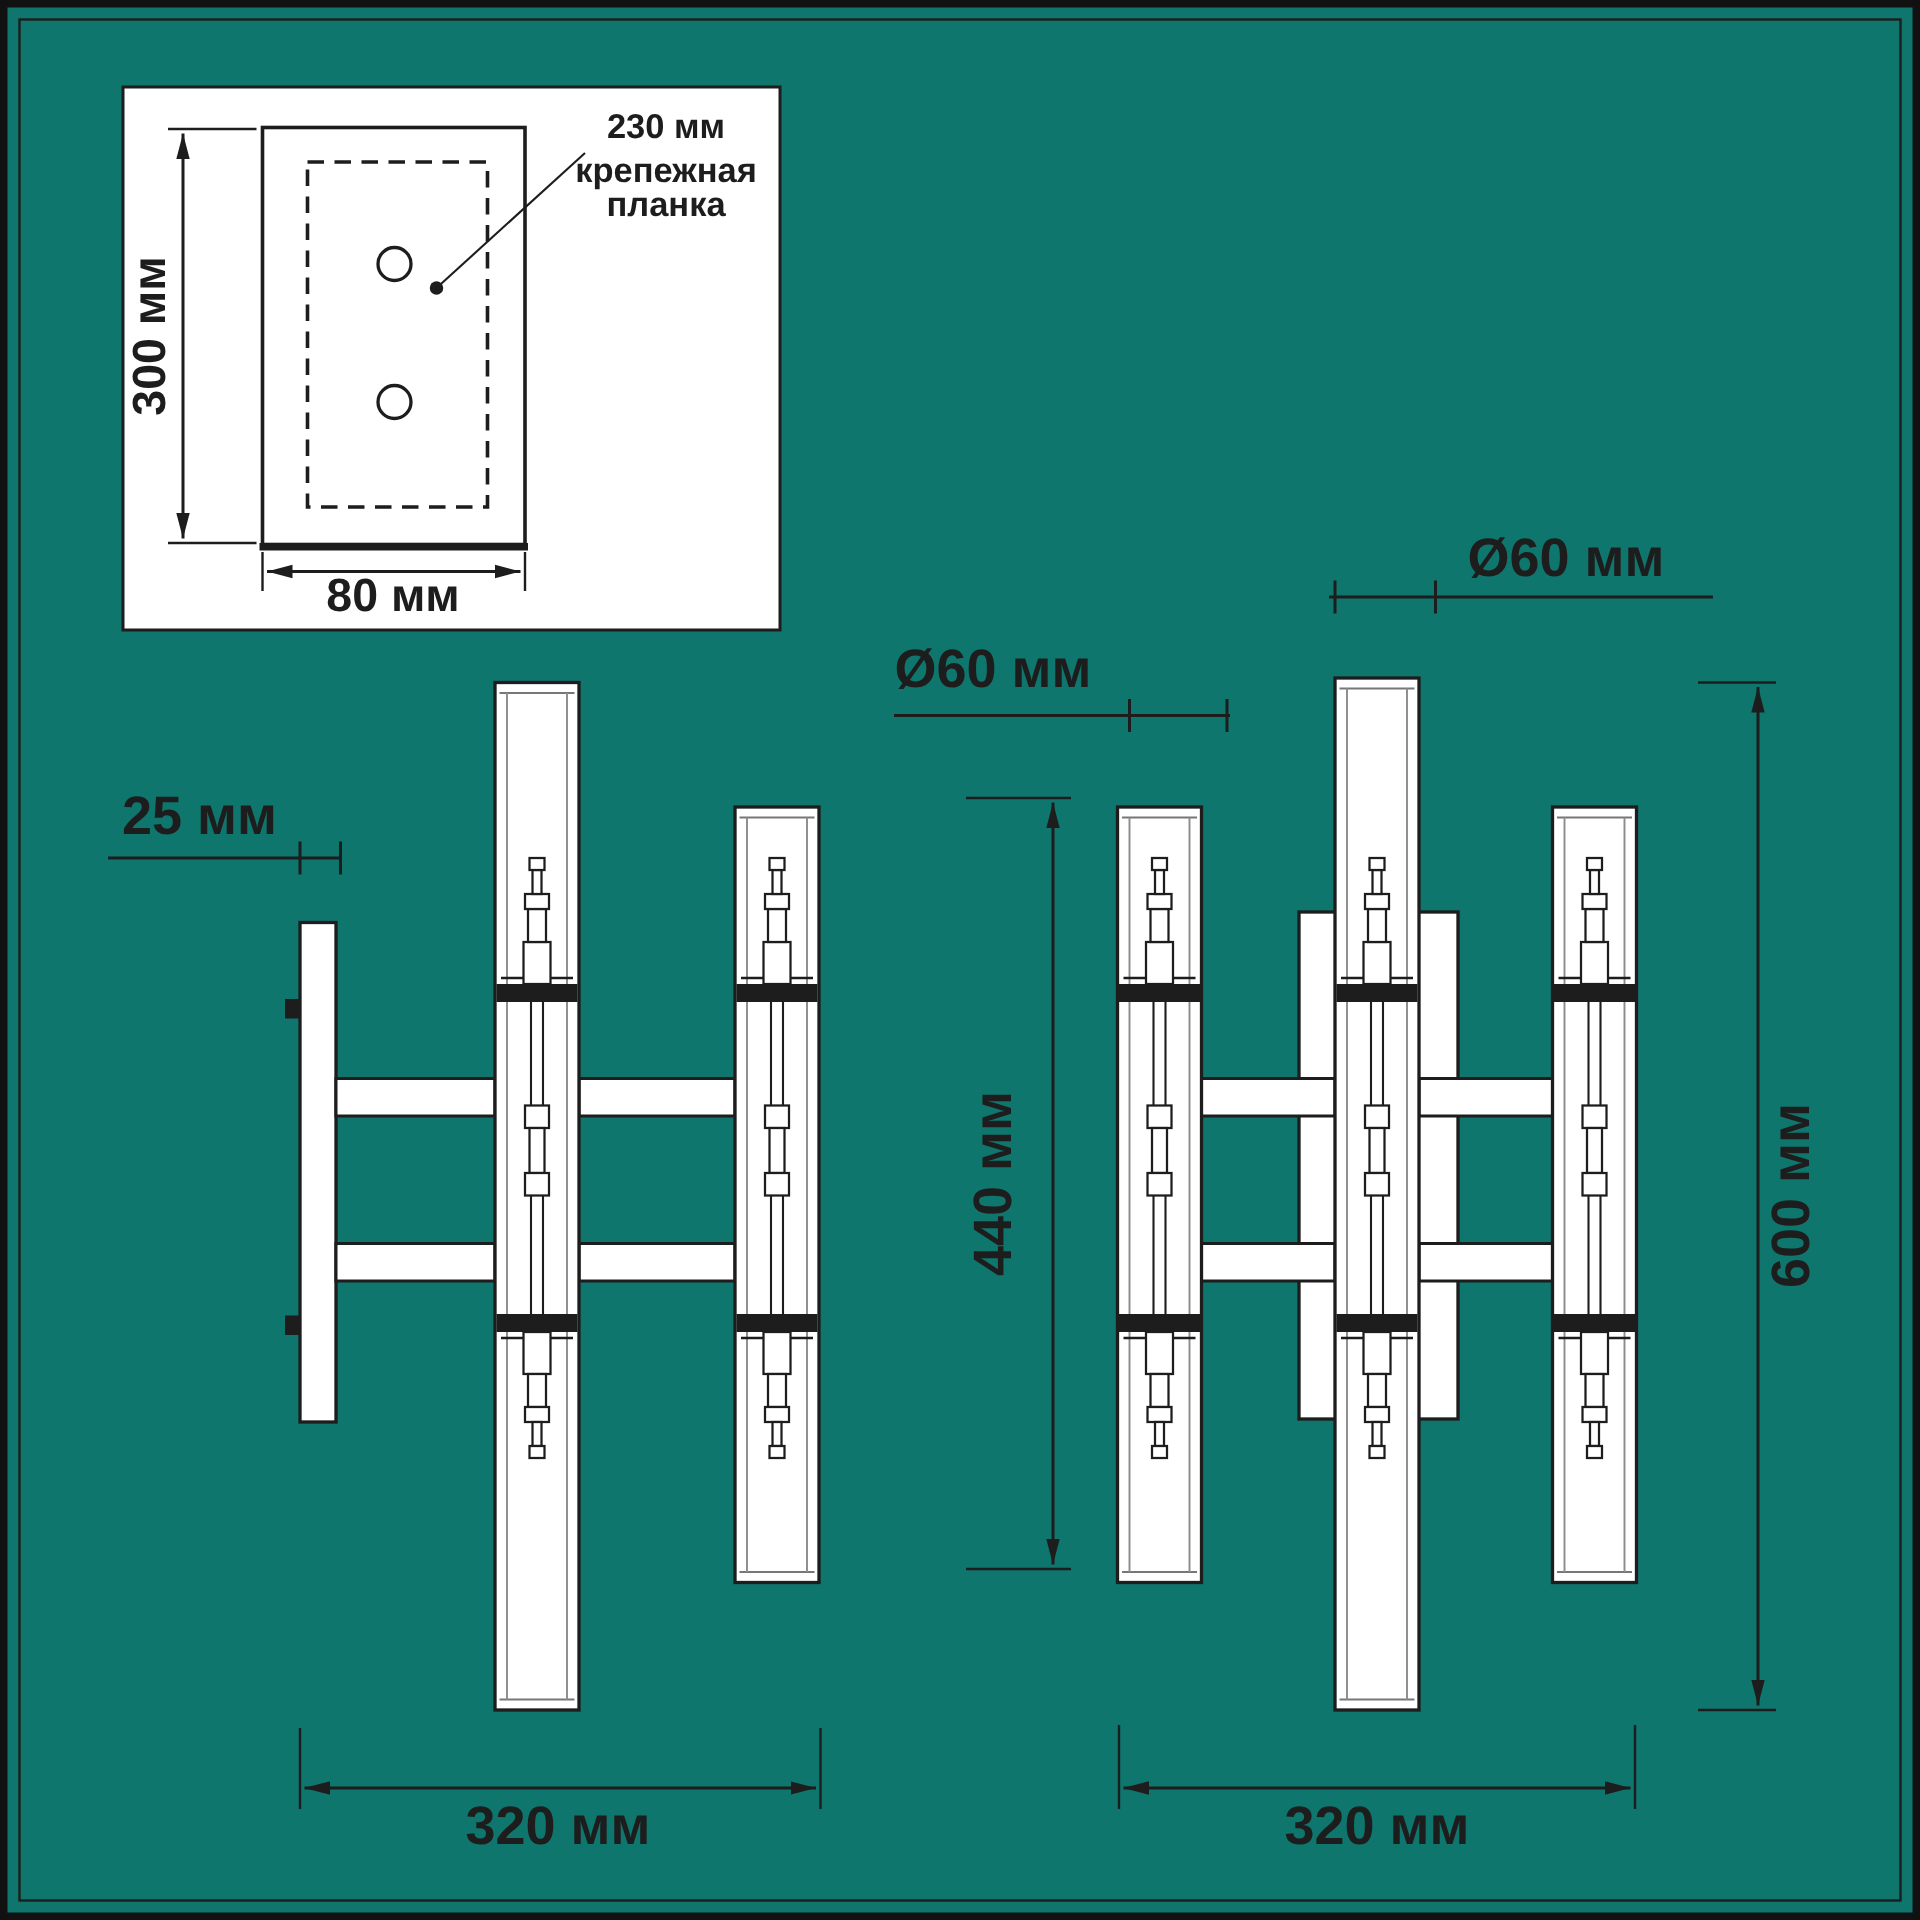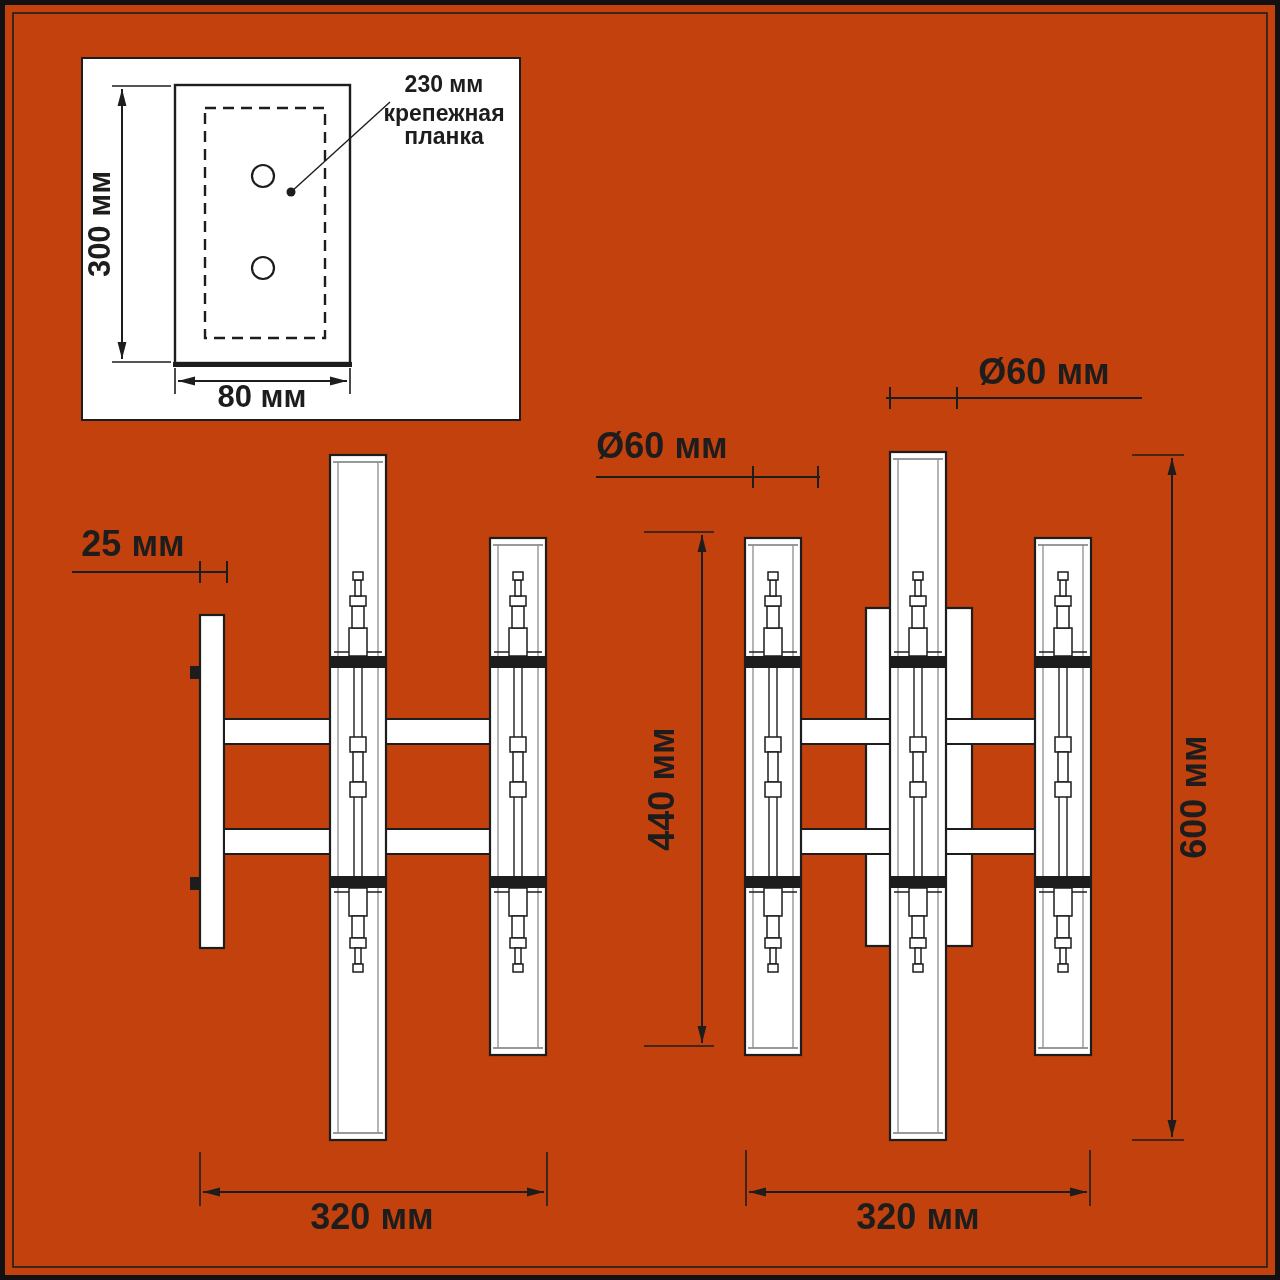--- a/index.html
+++ b/index.html
@@ -1,16 +1,16 @@
 <!DOCTYPE html>
 <html><head>
 <meta charset="utf-8">
 <style>
   html,body{margin:0;padding:0;background:#ffffff;}
-  .stage{width:1280px;height:1280px;position:relative;background:#c2410c;}
+  .stage{width:1280px;height:1280px;position:relative;background:#0f766e;}
   svg{display:block;}
   text{font-family:"Liberation Sans",sans-serif;font-weight:bold;fill:#1d1d1d;}
   .mid{text-anchor:middle;}
   .t-sm{font-size:23px;}
   .t-md{font-size:31px;}
   .t-lg{font-size:36px;}
   .ln{stroke:#1d1d1d;stroke-width:2;fill:none;}
   .ext{stroke:#1d1d1d;stroke-width:1.6;fill:none;}
   .thin{stroke:#1d1d1d;stroke-width:1.4;fill:none;}
 </style>

